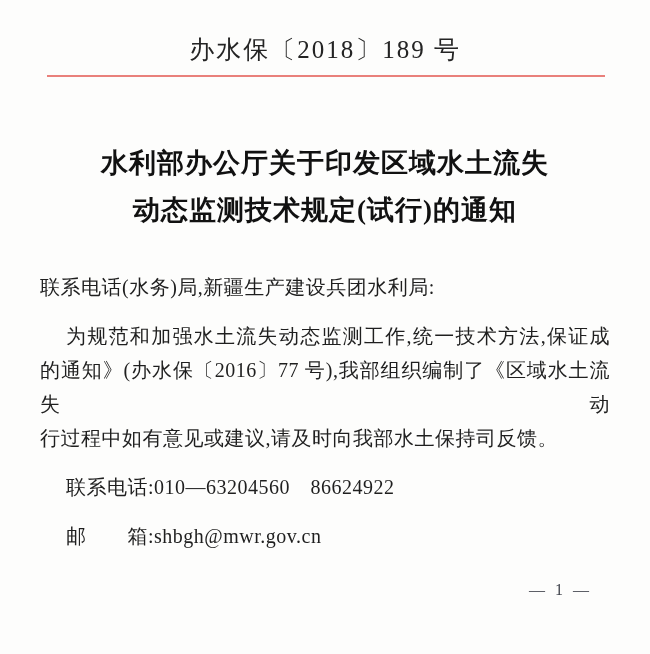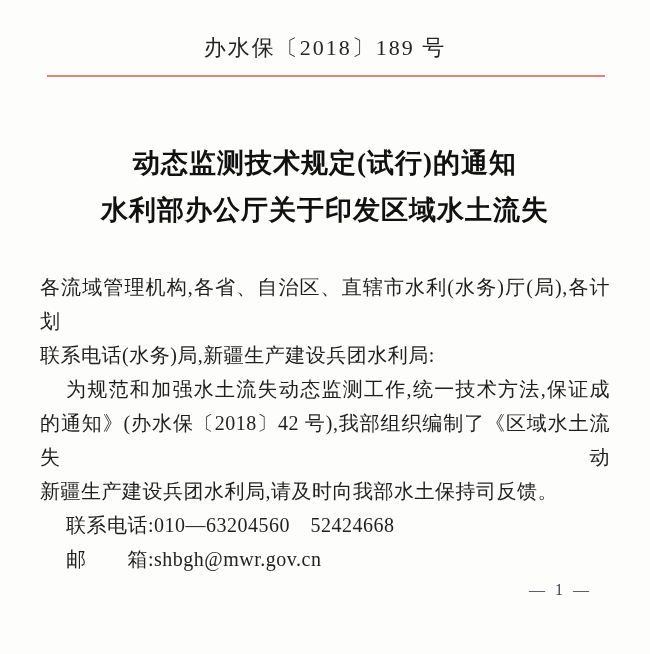--- a/index.html
+++ b/index.html
@@ -15,21 +15,21 @@
     overflow: hidden;
     color: #1c1c1c;
     font-family: "Liberation Serif", "DejaVu Serif", serif;
   }
   .doc-number {
     position: absolute;
     top: 33px;
     left: 0;
     width: 100%;
     text-align: center;
-    font-size: 22px;
+    font-size: 25px;
     letter-spacing: 2px;
     color: #242424;
   }
   .red-rule {
     position: absolute;
     top: 75px;
     left: 47px;
     width: 558px;
     height: 2px;
     background: #e9807b;
@@ -62,49 +62,49 @@
   .line {
     text-align: justify;
     text-align-last: left;
     white-space: pre-wrap;
   }
   .line.just {
     text-align-last: justify;
   }
   .line.indent {
     padding-left: 26px;
+    margin-top: 15px;
   }
   .page-number {
     position: absolute;
     top: 581px;
     right: 58px;
     font-size: 16px;
     letter-spacing: 3px;
     color: #41444d;
   }
 </style>
 </head>
 <body>
 
 <div class="page">
 
   <div class="doc-number">办水保〔2018〕189 号</div>
 
   <div class="red-rule"></div>
 
   <div class="title-block">
+    <div>水利部办公厅关于印发区域水土流失</div>
     <div>动态监测技术规定(试行)的通知</div>
-    <div>水利部办公厅关于印发区域水土流失</div>
   </div>
 
   <div class="body-block">
-    <div class="line just">各流域管理机构,各省、自治区、直辖市水利(水务)厅(局),各计划</div>
     <div class="line">联系电话(水务)局,新疆生产建设兵团水利局:</div>
     <div class="line just indent">为规范和加强水土流失动态监测工作,统一技术方法,保证成</div>
-    <div class="line just">的通知》(办水保〔2018〕42 号),我部组织编制了《区域水土流失动</div>
-    <div class="line">新疆生产建设兵团水利局,请及时向我部水土保持司反馈。</div>
-    <div class="line indent">联系电话:010—63204560　52424668</div>
+    <div class="line just">的通知》(办水保〔2016〕77 号),我部组织编制了《区域水土流失动</div>
+    <div class="line">行过程中如有意见或建议,请及时向我部水土保持司反馈。</div>
+    <div class="line indent">联系电话:010—63204560　86624922</div>
     <div class="line indent">邮　　箱:shbgh@mwr.gov.cn</div>
   </div>
 
   <div class="page-number">— 1 —</div>
 
 </div>
 
 </body></html>

